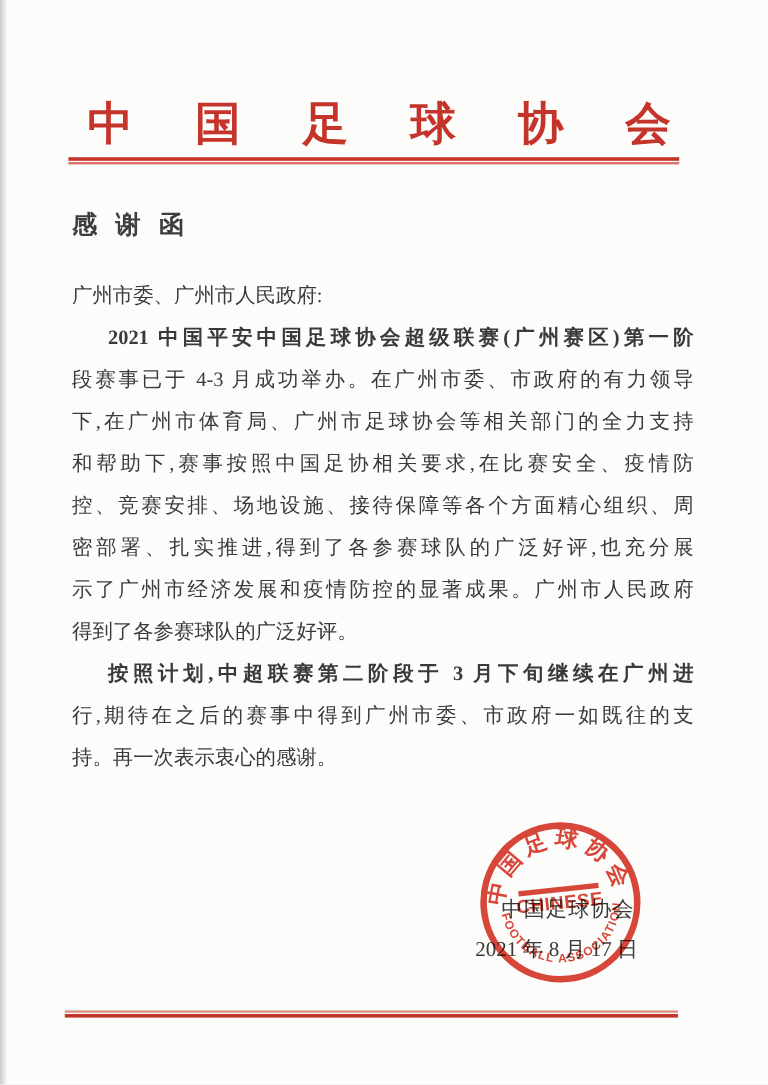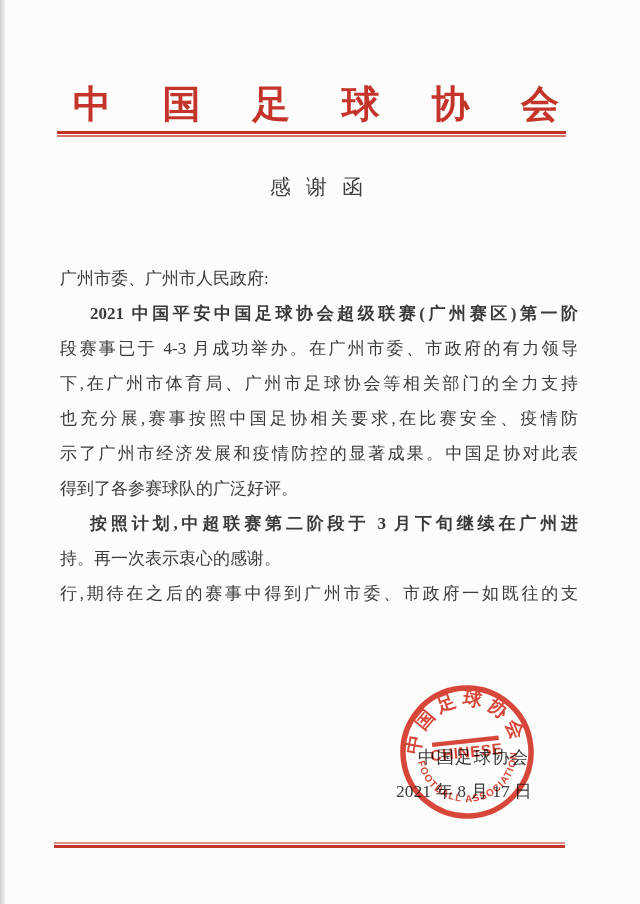--- a/index.html
+++ b/index.html
@@ -22,27 +22,27 @@
     display:flex; justify-content:space-between; align-items:center;
     font-size:38px; font-weight:600; color:#c5342b;
     line-height:1;
   }
   .rule-top { position:absolute; left:57px; top:131px; width:509px; }
   .rule-top .r1 { height:3px; background:#c23528; margin-bottom:1px; }
   .rule-top .r2 { height:2px; background:#d97166; }
   
   .letter-title {
     position:absolute; left:60px; top:173px; width:518px;
-    text-align:center; font-size:21px; color:#3e3e3e;
-    letter-spacing:5px; font-weight:400;
+    font-size:21px; color:#3e3e3e;
+    letter-spacing:5px; font-weight:700;
   }
   
   .body-text {
     position:absolute; left:60px; top:229px; width:518px;
-    color:#3a3a3a; font-size:17px;margin-top:32px;
+    color:#3a3a3a; font-size:17px;
   }
   .bline {
     height:35px; line-height:35px; white-space:nowrap;
   }
   .bline.fill {
     white-space:normal;
     text-align:justify; text-align-last:justify;
     text-justify:inter-character;
   }
   .bline.indent { padding-left:30px;font-weight:bold; }
@@ -91,26 +91,28 @@
   </div>
 
   <div class="letter-title">感 谢 函</div>
 
   <div class="body-text">
 
   <div class="bline">广州市委、广州市人民政府:</div>
       <div class="bline indent fill">2021 中国平安中国足球协会超级联赛(广州赛区)第一阶</div>
       <div class="bline fill">段赛事已于 4-3 月成功举办。在广州市委、市政府的有力领导</div>
       <div class="bline fill">下,在广州市体育局、广州市足球协会等相关部门的全力支持</div>
-      <div class="bline fill">也充分展,赛事按照中国足协相关要求,在比赛安全、疫情防</div>
-      <div class="bline fill">示了广州市经济发展和疫情防控的显著成果。中国足协对此表</div>
+      <div class="bline fill">和帮助下,赛事按照中国足协相关要求,在比赛安全、疫情防</div>
+      <div class="bline fill">控、竞赛安排、场地设施、接待保障等各个方面精心组织、周</div>
+      <div class="bline fill">密部署、扎实推进,得到了各参赛球队的广泛好评,也充分展</div>
+      <div class="bline fill">示了广州市经济发展和疫情防控的显著成果。广州市人民政府</div>
       <div class="bline">得到了各参赛球队的广泛好评。</div>
       <div class="bline indent fill">按照计划,中超联赛第二阶段于 3 月下旬继续在广州进</div>
+      <div class="bline fill">行,期待在之后的赛事中得到广州市委、市政府一如既往的支</div>
       <div class="bline">持。再一次表示衷心的感谢。</div>
-      <div class="bline fill">行,期待在之后的赛事中得到广州市委、市政府一如既往的支</div>
     </div>
 
   <div class="sig-org">中国足球协会</div>
   <div class="sig-date">2021 年 8 月 17 日</div>
 
   <svg class="seal" viewBox="0 0 170 170" xmlns="http://www.w3.org/2000/svg">
     <defs>
       <path id="arcTop" d="M 38 85 A 47 47 0 1 1 132 85"></path>
       <path id="arcBottom" d="M 35 85 A 50 50 0 0 0 135 85"></path>
     </defs>

